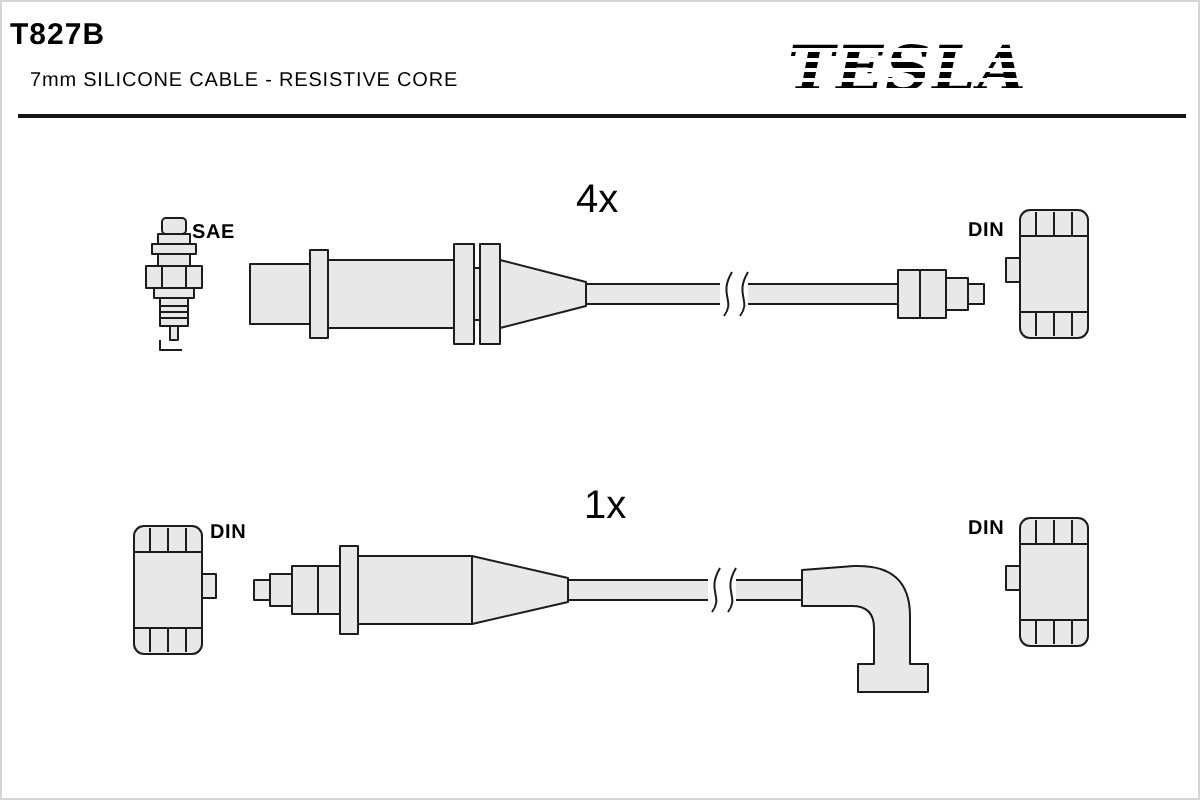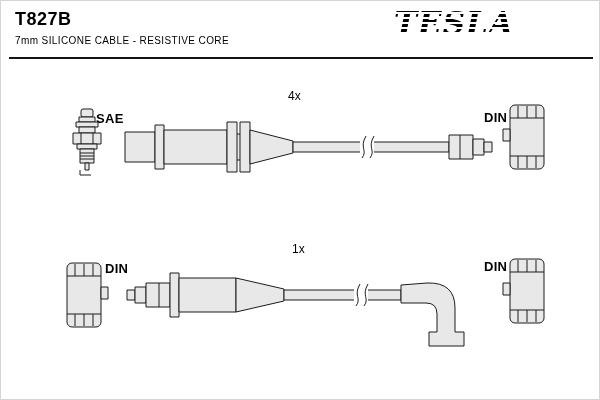--- a/index.html
+++ b/index.html
@@ -2,40 +2,40 @@
 <html><head>
 <meta charset="utf-8">
 <style>
   html,body{margin:0;padding:0;background:#fff;}
   .page{
     position:relative;width:600px;height:400px;background:#ffffff;
     font-family:"Liberation Sans",sans-serif;color:#111;
     border:1px solid #d5d5d5;box-sizing:border-box;overflow:hidden;
   }
   .part-number{
-    position:absolute;left:14px;top:8px;
-    font-size:18px;font-weight:bold;letter-spacing:.5px;color:#000;
+    position:absolute;left:4px;top:8px;
+    font-size:15px;font-weight:bold;letter-spacing:.5px;color:#000;
   }
   .subtitle{
     position:absolute;left:14px;top:34px;
     font-size:10px;letter-spacing:.4px;color:#000;
   }
   .logo{
-    position:absolute;left:393px;top:4px;
+    position:absolute;left:393px;top:16px;
     font-family:"DejaVu Serif",serif;font-style:italic;font-weight:bold;
     font-size:31px;letter-spacing:1px;color:#000;
   }
   
   .logo::after{
     content:"";position:absolute;top:4px;bottom:0;left:-3px;right:-3px;
     background:repeating-linear-gradient(to bottom,transparent 0 3px,#fff 3px 5px);
   }
   .rule{position:absolute;left:8px;top:56px;width:584px;height:2px;background:#151515;}
-  .lbl{position:absolute;font-size:13px;font-weight:bold;letter-spacing:.3px;color:#000;}
-  .qty{position:absolute;font-size:12px;color:#000;}
+  .lbl{position:absolute;font-size:10px;font-weight:bold;letter-spacing:.3px;color:#000;}
+  .qty{position:absolute;font-size:20px;color:#000;}
   svg.draw{position:absolute;left:0;top:0;}
   .part{fill:#e8e8e8;stroke:#1c1c1c;stroke-width:1;stroke-linejoin:round;}
   .thin{stroke:#1c1c1c;stroke-width:1;fill:none;}
 </style>
 </head>
 <body>
 
 <div class="page">
 
   <div class="part-number">T827B</div>

